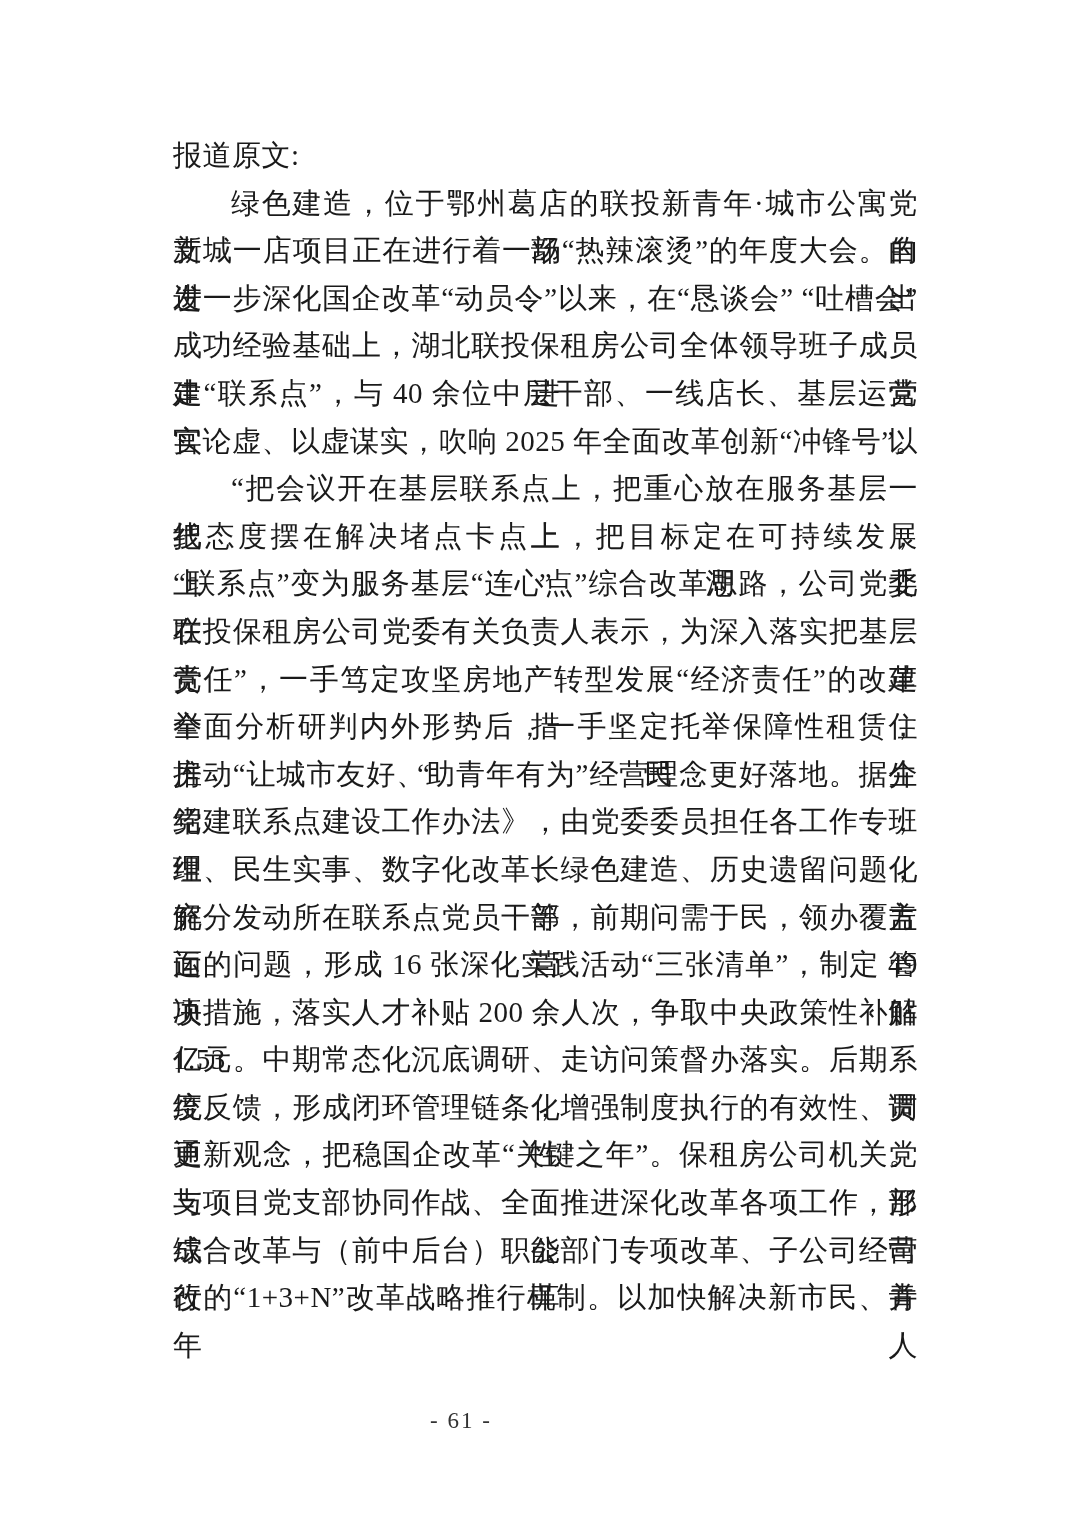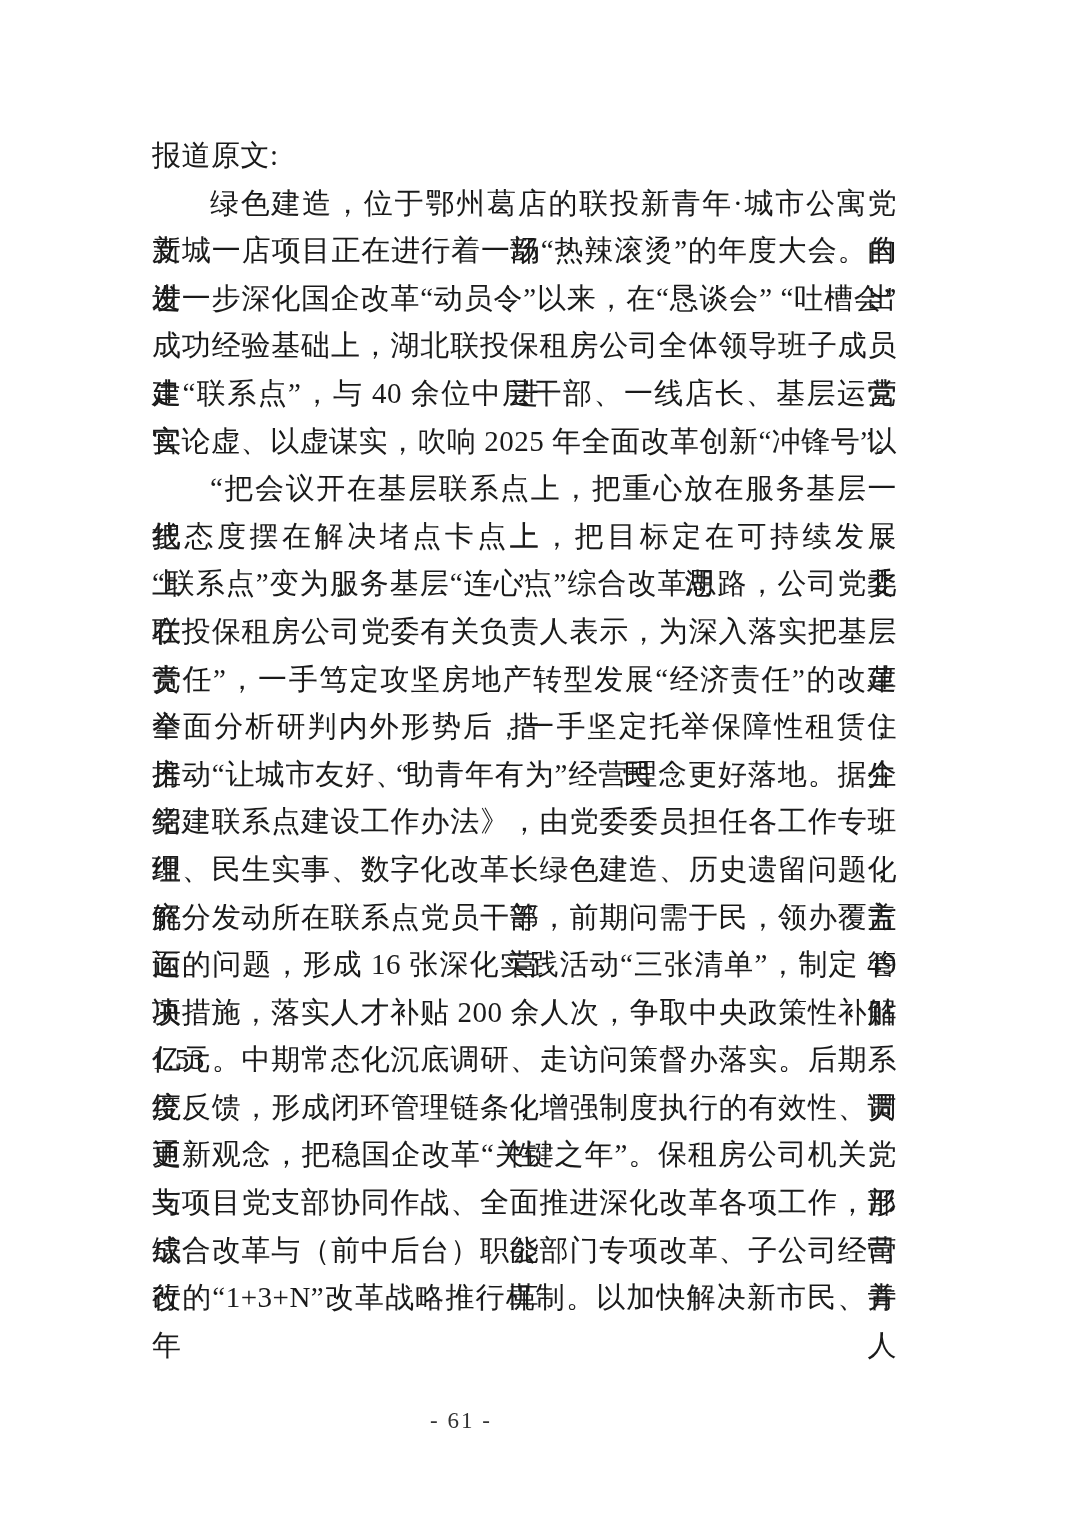--- a/index.html
+++ b/index.html
@@ -14,21 +14,21 @@
     font-family: "Liberation Serif", "DejaVu Serif", serif;
     color: #1a1a1a;
   }
   .page {
     position: absolute;
     inset: 0;
     background: #ffffff;
   }
   .doc-body {
     position: absolute;
-    left: 152px;
+    left: 173px;
     top: 132px;
     width: 745px;
   }
   .line {
     font-size: 29px;
     line-height: 47.6px;
     height: 47.6px;
     white-space: nowrap;
     text-align: left;
     letter-spacing: 0.5px;

